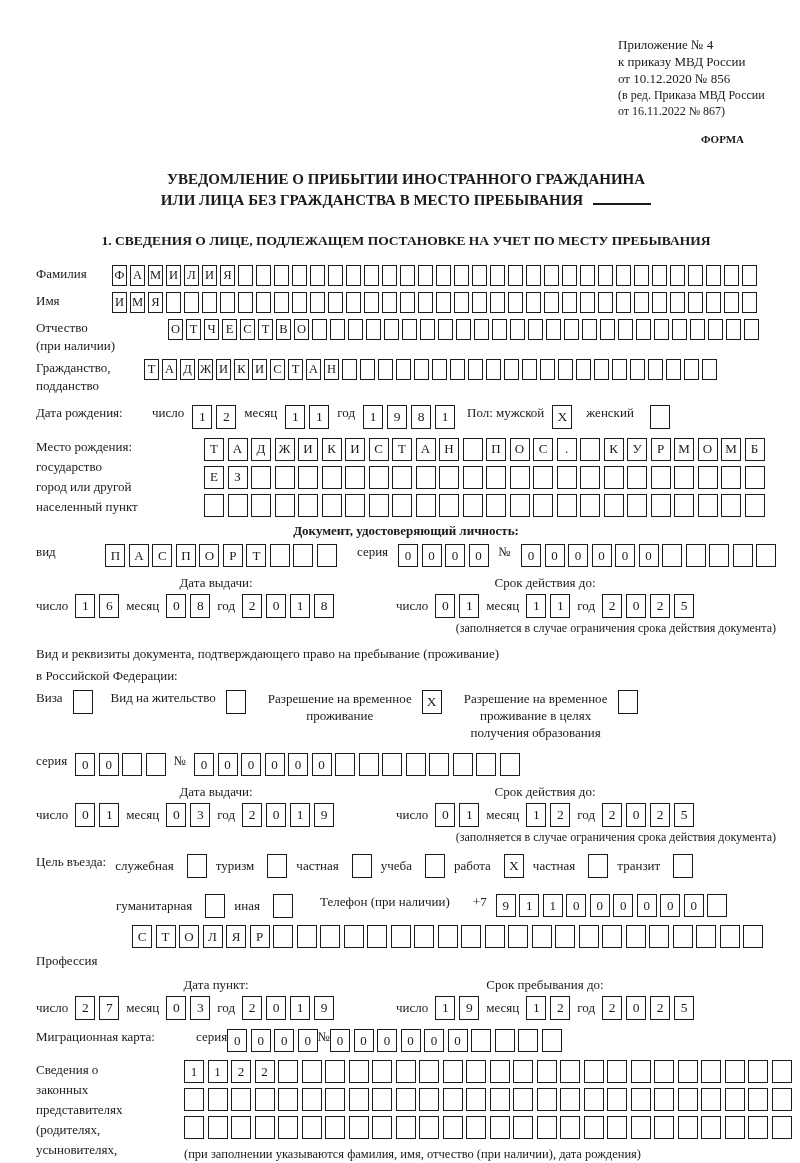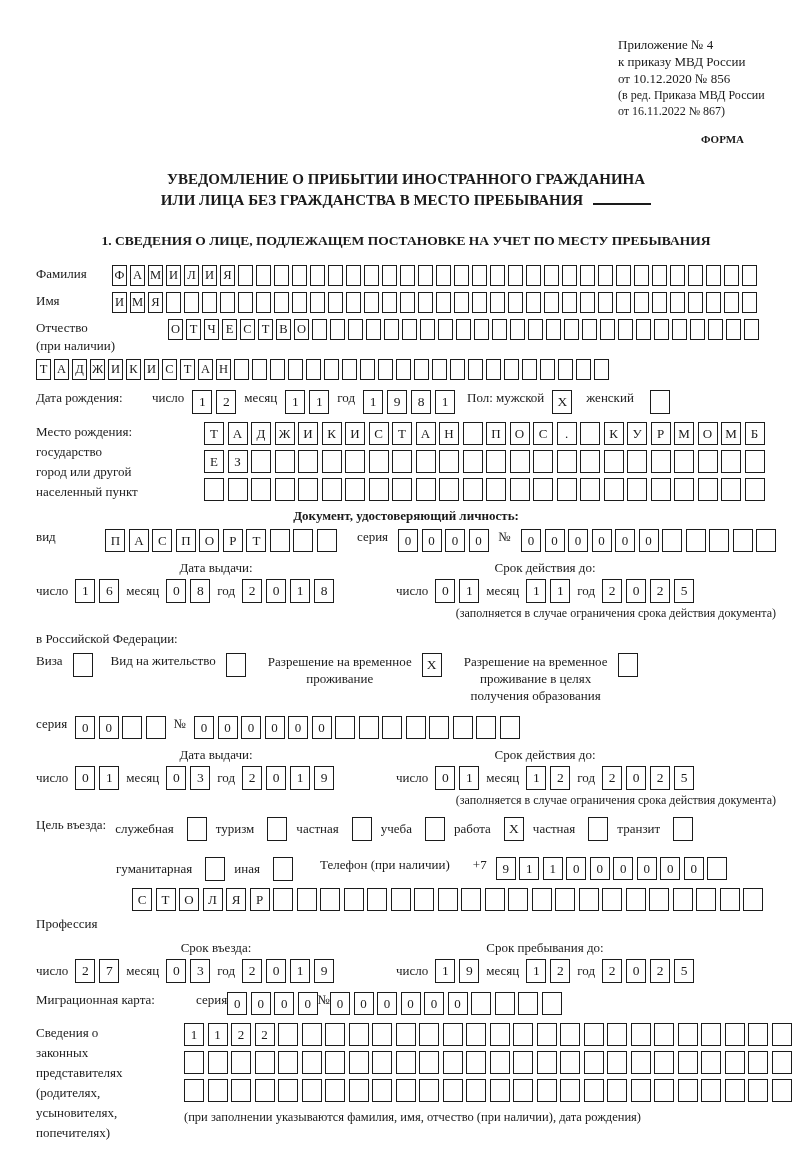--- a/index.html
+++ b/index.html
@@ -184,20 +184,24 @@
         <span class="cell"></span>
         <span class="cell"></span>
         <span class="cell"></span>
         <span class="cell"></span>
         <span class="cell"></span>
         <span class="cell"></span>
       </span>
   </div>
 
   <div class="frow top" style="margin-top:4px;">
+    <div class="lblcol" style="width:108px;">
+      <div>Гражданство,</div>
+      <div>подданство</div>
+    </div>
     <span class="cells c-sm">
         <span class="cell">Т</span>
         <span class="cell">А</span>
         <span class="cell">Д</span>
         <span class="cell">Ж</span>
         <span class="cell">И</span>
         <span class="cell">К</span>
         <span class="cell">И</span>
         <span class="cell">С</span>
         <span class="cell">Т</span>
@@ -249,21 +253,21 @@
     <span class="lbl" style="margin-left:4px;">Пол: мужской</span>
     <span class="cells c-cb">
         <span class="cell">X</span>
       </span>
     <span class="lbl" style="margin-left:6px;">женский</span>
     <span class="cells c-cb" style="margin-left:8px;">
         <span class="cell"></span>
       </span>
   </div>
 
-  <div class="frow top" style="margin-top:8px;">
+  <div class="frow top" style="margin-top:8px;align-items:center;">
     <div class="lblcol" style="width:168px;line-height:20px;">
       <div>Место рождения:</div>
       <div>государство</div>
       <div>город или другой</div>
       <div>населенный пункт</div>
     </div>
     <div class="stack">
       <span class="cells c-md">
           <span class="cell">Т</span>
           <span class="cell">А</span>
@@ -426,20 +430,21 @@
             <span class="cell">0</span>
             <span class="cell">2</span>
             <span class="cell">5</span>
           </span>
       </div>
     </div>
   </div>
   <div class="note-r">(заполняется в случае ограничения срока действия документа)</div>
 
   <div style="margin-top:8px;line-height:19px;">
+    <div>Вид и реквизиты документа, подтверждающего право на пребывание (проживание)</div>
     <div style="margin-top:3px;">в Российской Федерации:</div>
   </div>
 
   <div class="frow top" style="margin-top:5px;gap:10px;">
     <span class="lbl">Виза</span>
     <span class="cells c-cb">
         <span class="cell"></span>
       </span>
     <span class="lbl" style="margin-left:8px;">Вид на жительство</span>
     <span class="cells c-cb">
@@ -639,21 +644,21 @@
         <span class="cell"></span>
         <span class="cell"></span>
         <span class="cell"></span>
         <span class="cell"></span>
         <span class="cell"></span>
       </span>
   </div>
 
   <div class="daterow">
     <div class="dg1">
-      <div class="dg-title">Срок въезда:</div>
+      <div class="dg-title">Дата пункт:</div>
       <div class="dg-line">
         <span class="lbl">число</span>
         <span class="cells c-dt">
             <span class="cell">2</span>
             <span class="cell">7</span>
           </span>
         <span class="lbl">месяц</span>
         <span class="cells c-dt">
             <span class="cell">0</span>
             <span class="cell">3</span>

